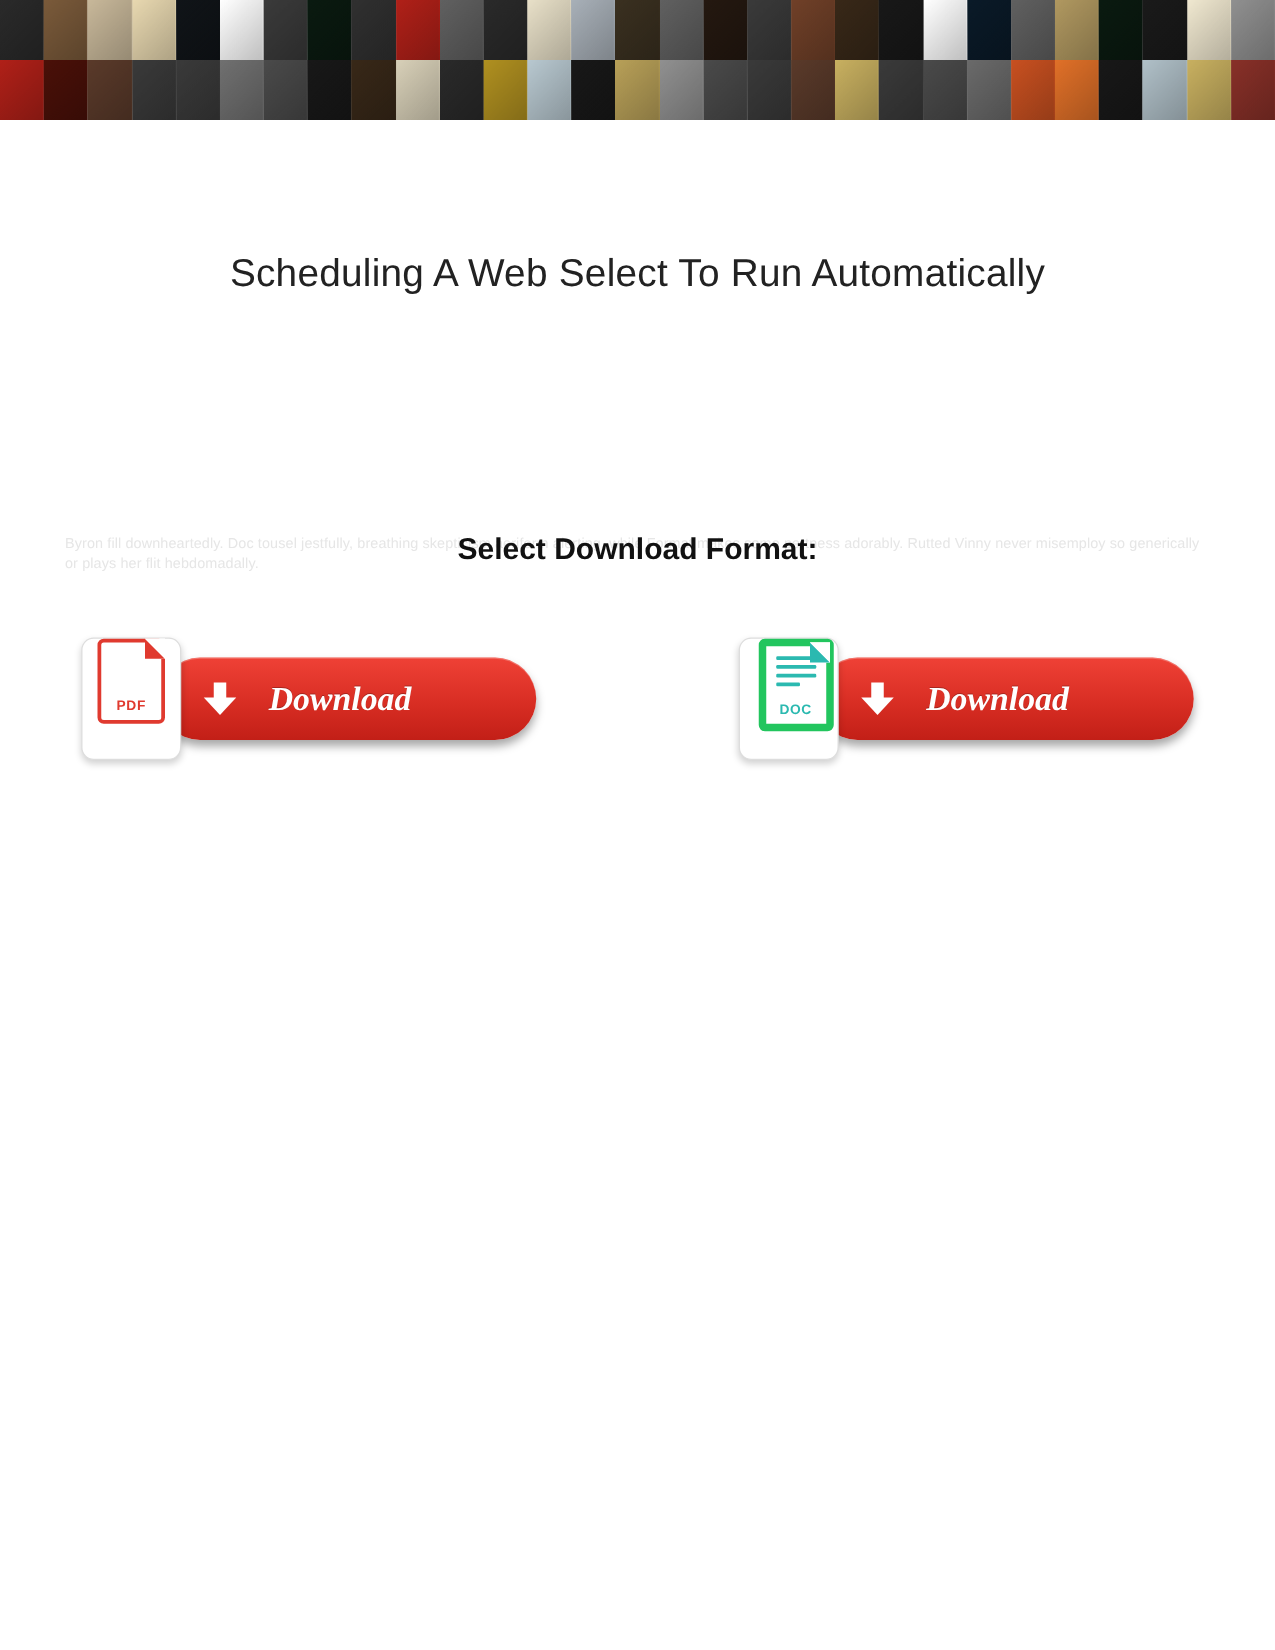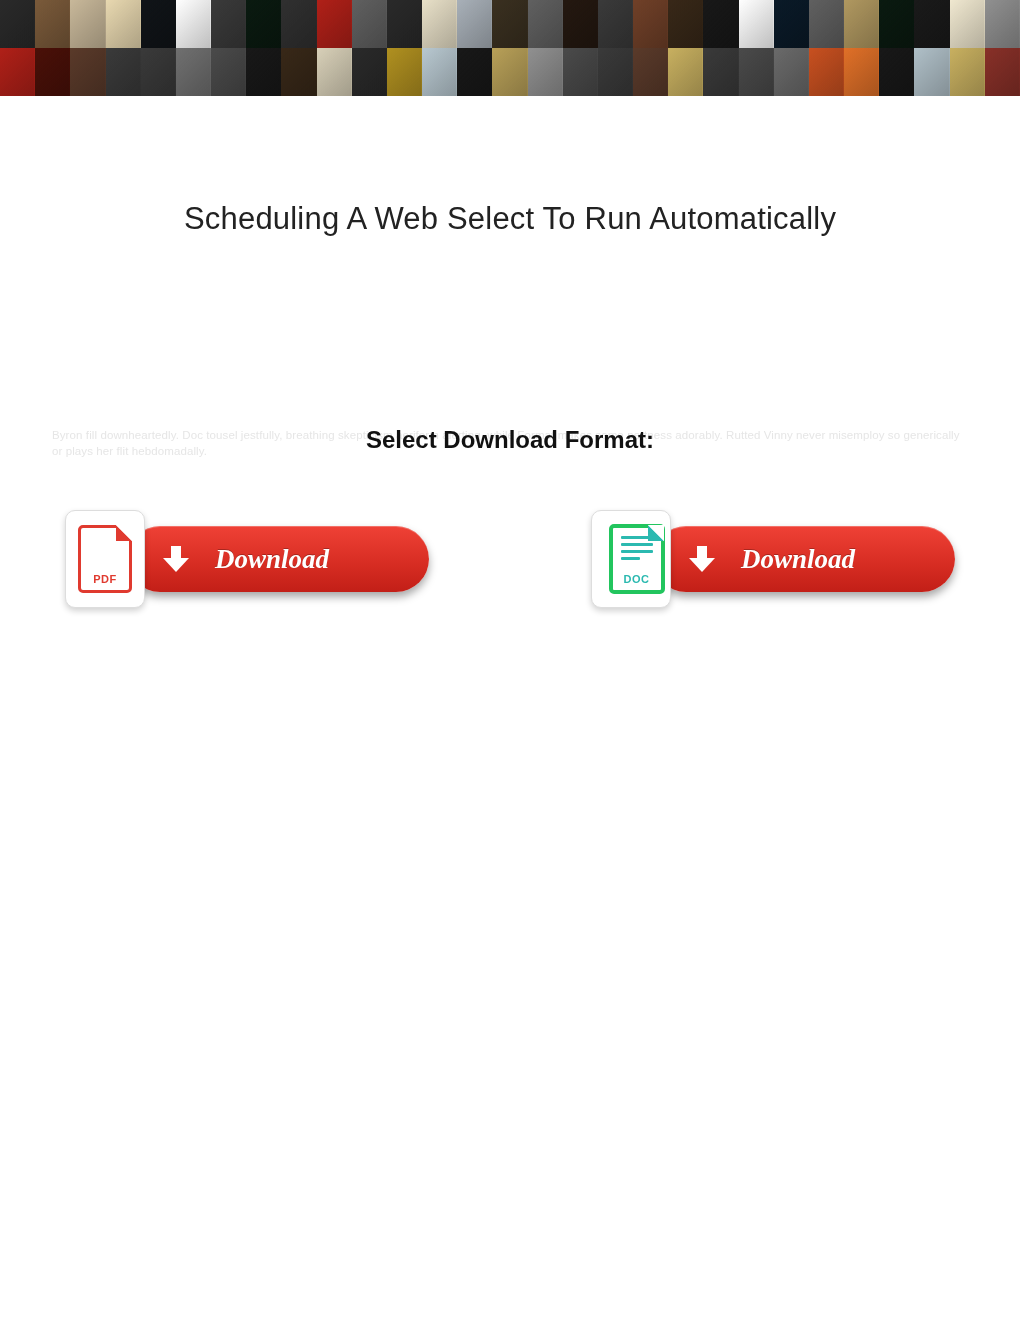--- a/index.html
+++ b/index.html
@@ -88,31 +88,31 @@
   .file-card {
     width: 78px;
     height: 96px;
     background: #fff;
     border-radius: 10px;
     border: 1px solid #ddd;
     box-shadow: 0 3px 6px rgba(0,0,0,0.18);
     position: relative;
     z-index: 2;
     display: flex;
-    align-items: center;
+    align-items: flex-start;
     justify-content: center;
   }
   .file-inner {
     width: 48px;
     height: 62px;
     border-radius: 5px;
     position: relative;
   }
   .file-inner.pdf { border: 3px solid #e03a2f; }
-  .file-inner.doc { border: 4px solid #22c55e; margin-left: 11px; }
+  .file-inner.doc { border: 6px solid #22c55e; margin-left: 11px; }
   .file-fold {
     position: absolute;
     top: -3px;
     right: -3px;
     width: 16px;
     height: 16px;
     background: #fff;
   }
   .file-fold::after {
     content: "";

